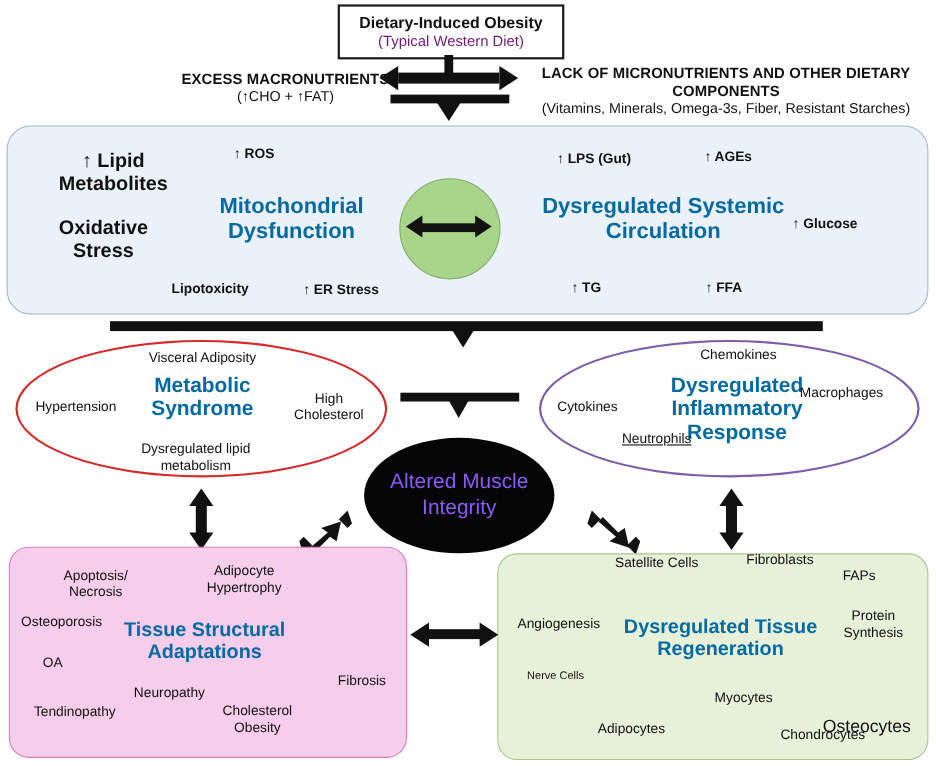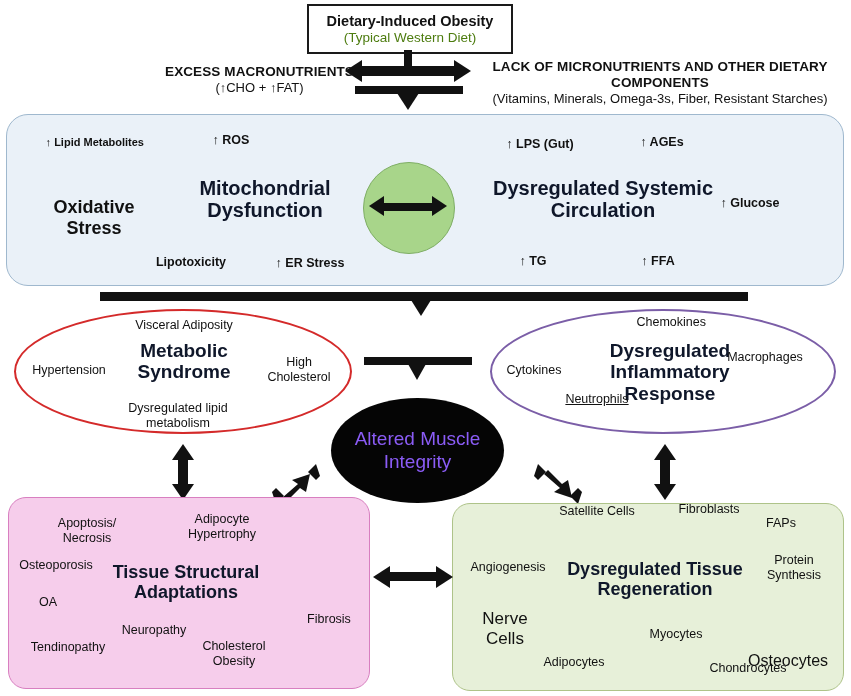--- a/index.html
+++ b/index.html
@@ -22,21 +22,21 @@
   
   .top-box {
     left: 307px; top: 4px; width: 202px; height: 46px;
     border: 2px solid #1a1a1a;
     background: #ffffff;
     display: flex; flex-direction: column;
     align-items: center; justify-content: center;
     line-height: 1.15;
   }
   .top-box .t1 { font-size: 14.5px; font-weight: bold; color: #111; }
-  .top-box .t2 { font-size: 13.5px; color: #4d7c0f; }
+  .top-box .t2 { font-size: 13.5px; color: #701a75; }
 
   
   .cap {
     text-align: center; color: #111; line-height: 1.2;
   }
   .cap .hdr { font-weight: bold; font-size: 13.5px; letter-spacing: .1px; }
   .cap .sub { font-size: 13px; }
 
   
   .vline { background: #111; }
@@ -53,21 +53,21 @@
   .blue-box {
     left: 6px; top: 114px; width: 838px; height: 172px;
     background: #eaf1f8;
     border: 1.6px solid #9fb8ce;
     border-radius: 22px;
     box-sizing: border-box;
   }
   .lab { position: absolute; color: #111; text-align: center; line-height: 1.18; }
   .lab.b { font-weight: bold; }
 
-  .title-big { font-weight: bold; color: #0f172a; text-align: center; line-height: 1.12; }
+  .title-big { font-weight: bold; color: #0369a1; text-align: center; line-height: 1.12; }
 
   
   .green-circle {
     left: 363px; top: 162px; width: 90px; height: 90px;
     background: #a8d58a;
     border: 1.6px solid #7fae66;
     border-radius: 50%;
   }
 
   
@@ -144,21 +144,21 @@
     <div class="hdr">LACK OF MICRONUTRIENTS AND OTHER DIETARY COMPONENTS</div>
     <div class="sub">(Vitamins, Minerals, Omega-3s, Fiber, Resistant Starches)</div>
   </div>
 
   <div class="abs blue-box"></div>
 
   <div class="abs title-big" style="left:175px; top:177px; width:180px; font-size:20px;">Mitochondrial Dysfunction</div>
 
   <div class="abs title-big" style="left:492px; top:177px; width:222px; font-size:20px;">Dysregulated Systemic Circulation</div>
 
-  <div class="abs lab b" style="left:34px; top:136px; width:110px; font-size:11px;text-align:right;">↑ Lipid Metabolites</div>
+  <div class="abs lab b" style="left:48px; top:136px; width:110px; font-size:18px;">↑ Lipid Metabolites</div>
   <div class="abs lab b" style="left:186px; top:133px; width:90px; font-size:12.5px;">↑ ROS</div>
   <div class="abs lab b" style="left:44px; top:197px; width:100px; font-size:18px;">Oxidative Stress</div>
   <div class="abs lab b" style="left:140px; top:255px; width:102px; font-size:12.5px;">Lipotoxicity</div>
   <div class="abs lab b" style="left:262px; top:256px; width:96px; font-size:12.5px;">↑ ER Stress</div>
 
   <div class="abs lab b" style="left:495px; top:137px; width:90px; font-size:12.5px;">↑ LPS (Gut)</div>
   <div class="abs lab b" style="left:626px; top:135px; width:72px; font-size:12.5px;">↑ AGEs</div>
   <div class="abs lab b" style="left:707px; top:196px; width:86px; font-size:12.5px;">↑ Glucose</div>
   <div class="abs lab b" style="left:505px; top:254px; width:56px; font-size:12.5px;">↑ TG</div>
   <div class="abs lab b" style="left:627px; top:254px; width:62px; font-size:12.5px;">↑ FFA</div>
@@ -230,21 +230,21 @@
   <div class="abs lab" style="left:23px; top:640px; width:90px; font-size:12.5px;">Tendinopathy</div>
   <div class="abs lab" style="left:193px; top:639px; width:82px; font-size:12.5px;">Cholesterol Obesity</div>
 
   <div class="abs greenl-box"></div>
   <div class="abs title-big" style="left:558px; top:559px; width:194px; font-size:18px;">Dysregulated Tissue Regeneration</div>
   <div class="abs lab" style="left:551px; top:504px; width:92px; font-size:12.5px;">Satellite Cells</div>
   <div class="abs lab" style="left:669px; top:502px; width:80px; font-size:12.5px;">Fibroblasts</div>
   <div class="abs lab" style="left:757px; top:516px; width:48px; font-size:12.5px;">FAPs</div>
   <div class="abs lab" style="left:462px; top:560px; width:92px; font-size:12.5px;">Angiogenesis</div>
   <div class="abs lab" style="left:763px; top:553px; width:62px; font-size:12.5px;">Protein Synthesis</div>
-  <div class="abs lab" style="left:466px; top:609px; width:78px; font-size:17px;">Nerve Cells</div>
+  <div class="abs lab" style="left:466px; top:609px; width:78px; font-size:10px;">Nerve Cells</div>
   <div class="abs lab" style="left:641px; top:627px; width:70px; font-size:12.5px;">Myocytes</div>
   <div class="abs lab" style="left:748px; top:652px; width:80px; font-size:16px;">Osteocytes</div>
   <div class="abs lab" style="left:535px; top:655px; width:78px; font-size:12.5px;">Adipocytes</div>
   <div class="abs lab" style="left:703px; top:661px; width:90px; font-size:12.5px;">Chondrocytes</div>
 
   <div class="abs dbl-h" style="left:375px; top:566px; width:76px; height:22px;">
     <div class="shaft" style="left:13px; top:6px; width:50px; height:9px;"></div>
     <div class="tri left" style="left:-2px; top:0;"></div>
     <div class="tri right" style="right:-2px; top:0;"></div>
   </div>

